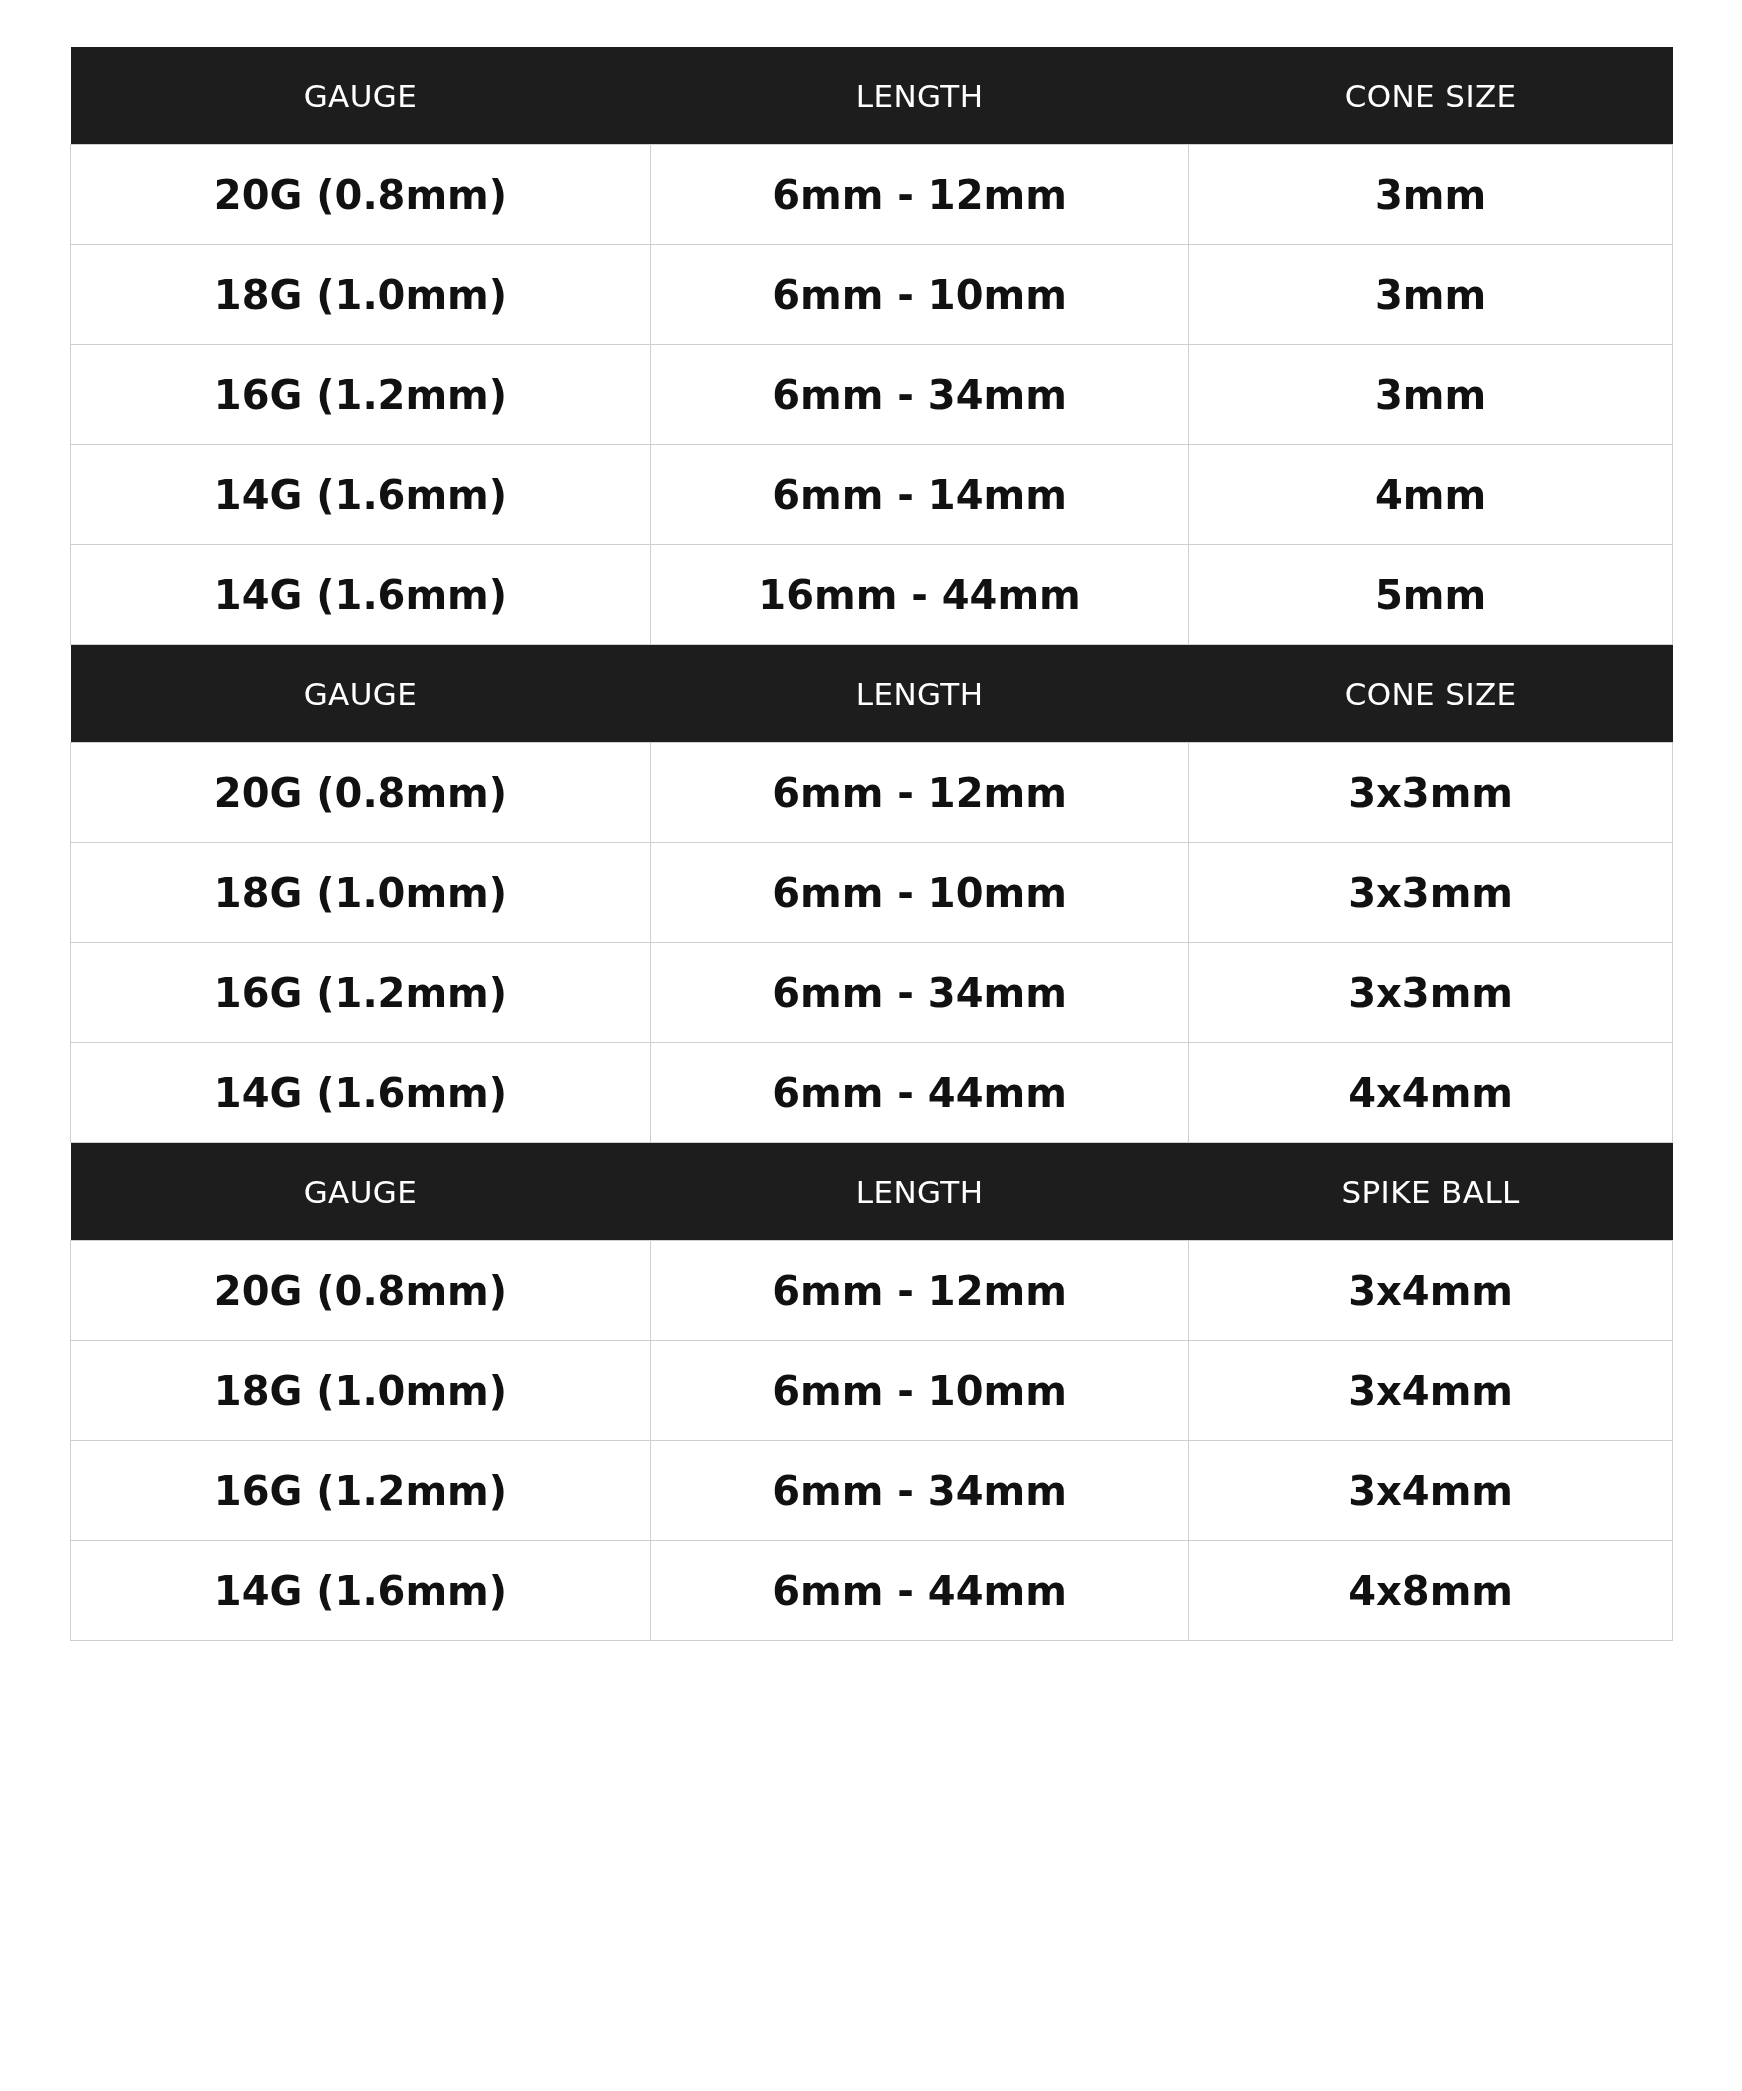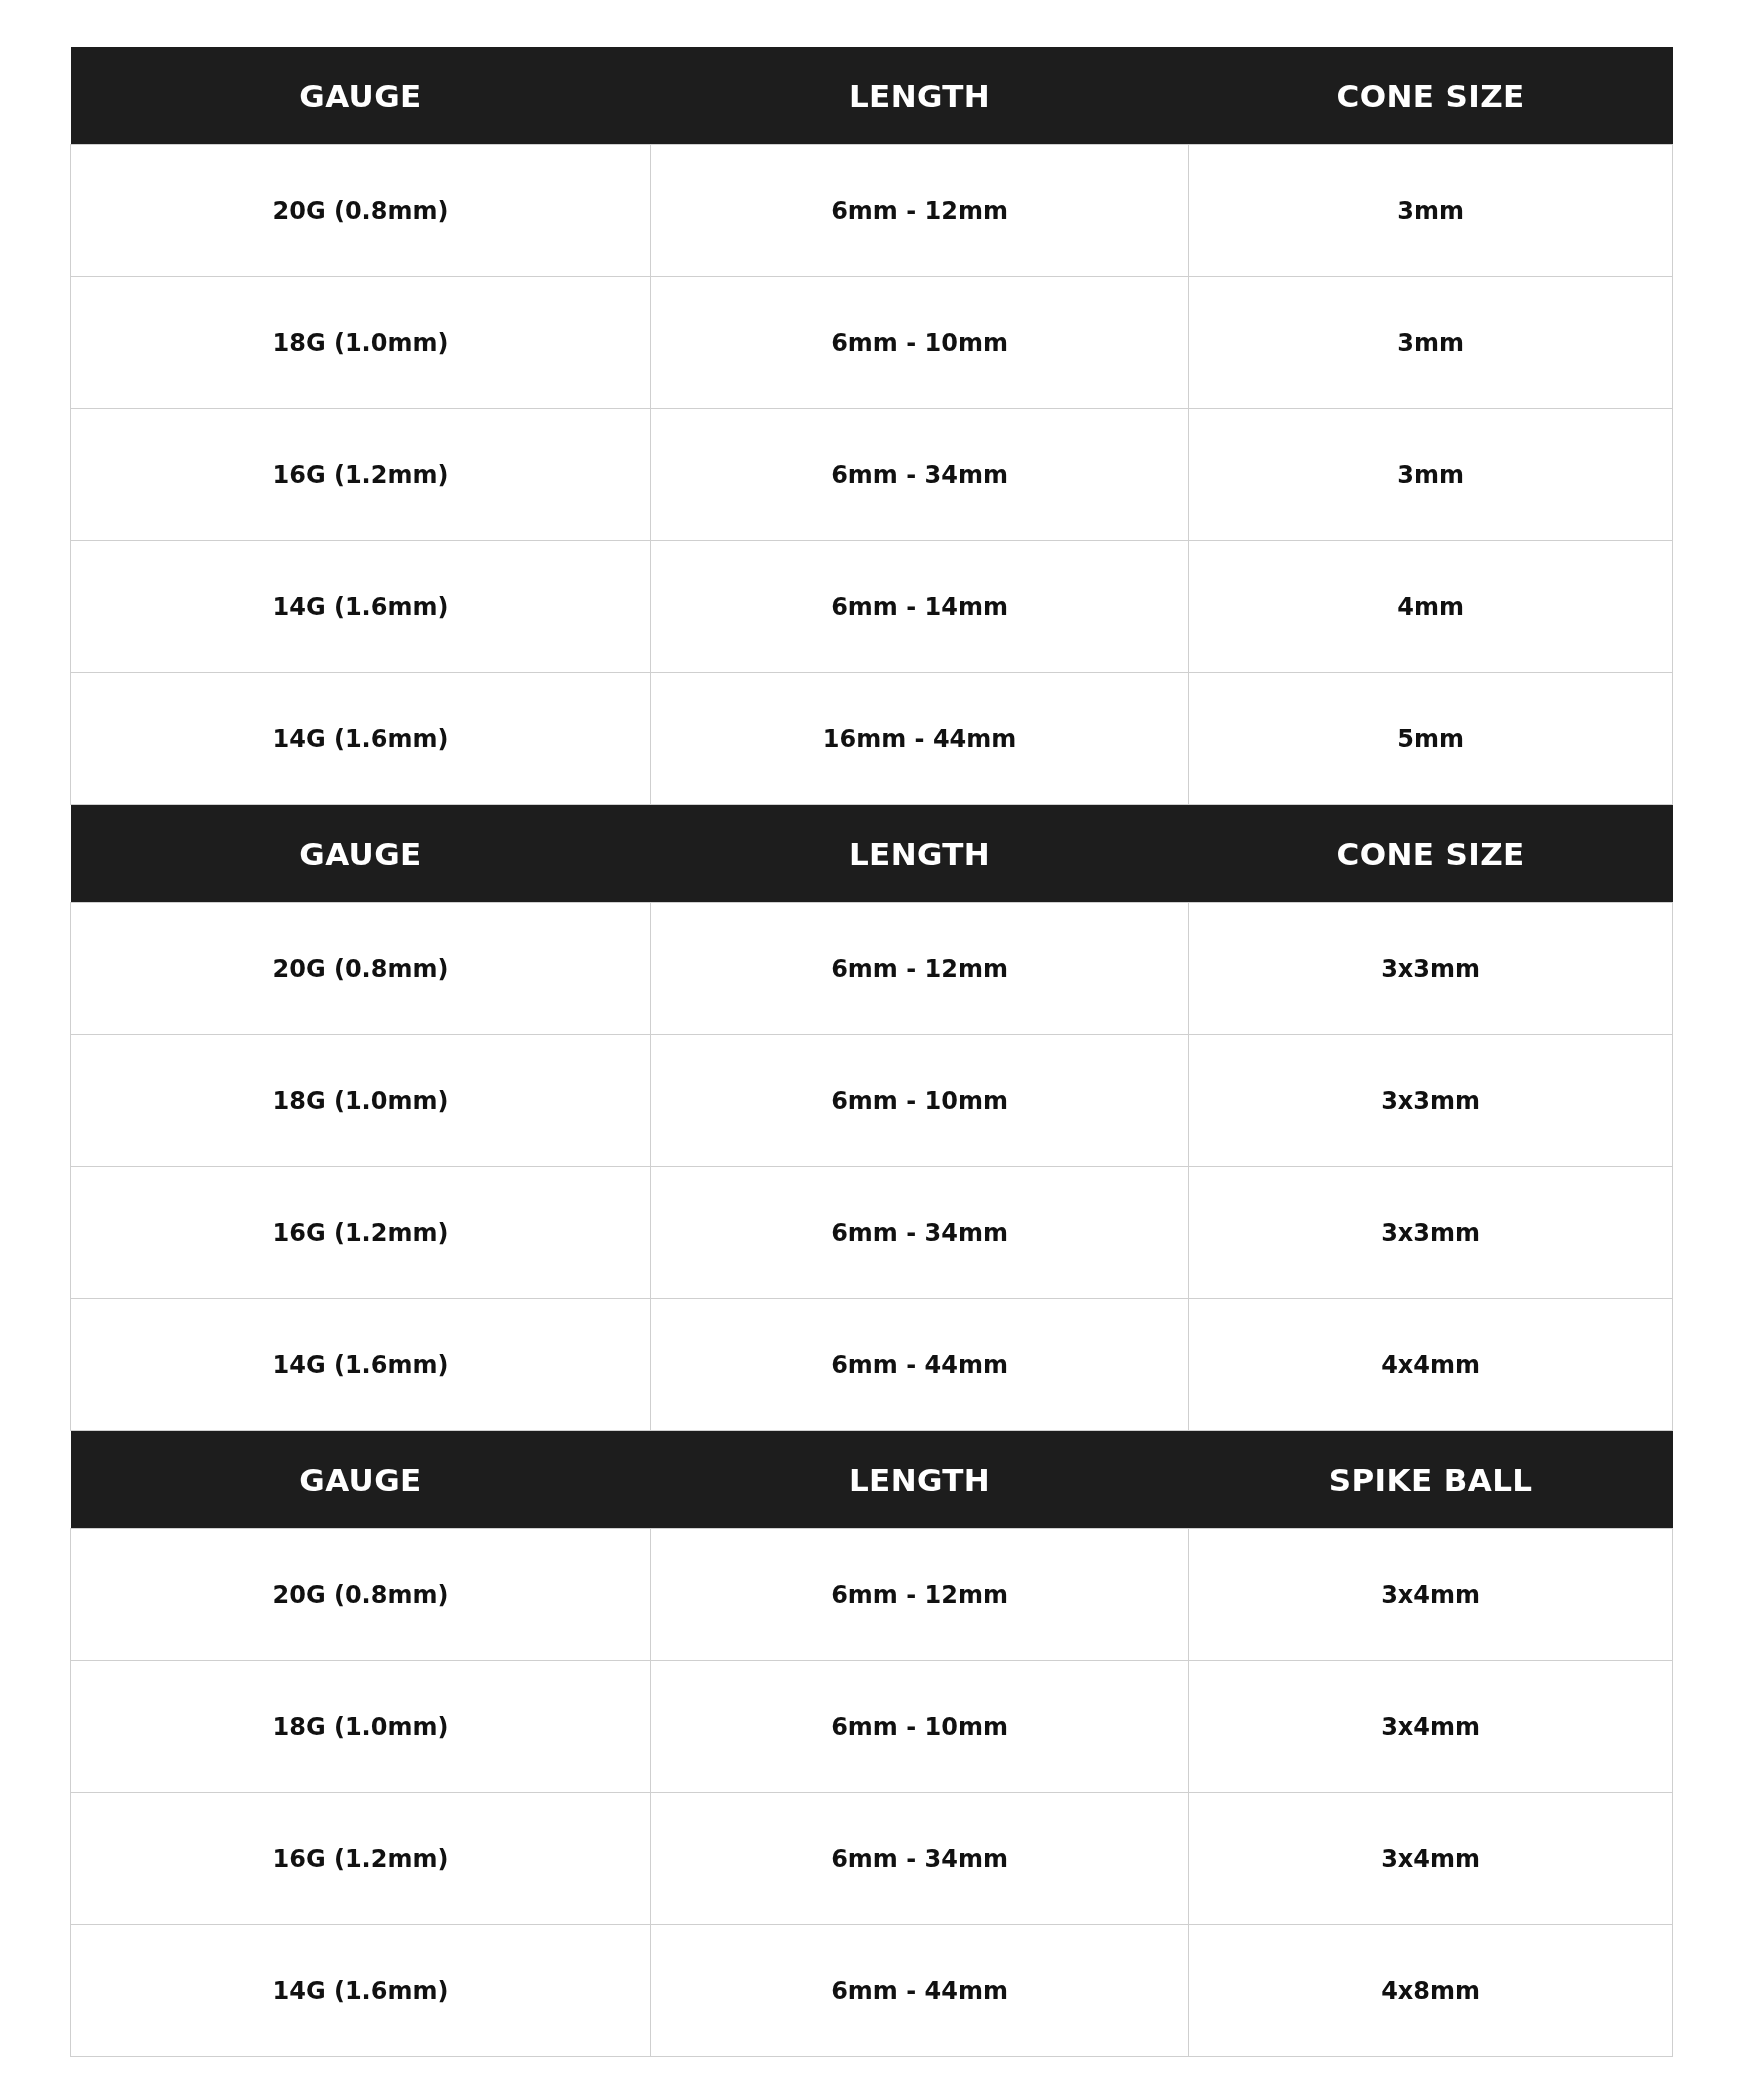--- a/index.html
+++ b/index.html
@@ -42,38 +42,38 @@
     table-layout: fixed;
   }
   table.size-table col.c1 { width: 36.2%; }
   table.size-table col.c2 { width: 33.6%; }
   table.size-table col.c3 { width: 30.2%; }
 
   tr.header-row th {
     background: #1d1d1d;
     color: #ffffff;
     font-size: 31px;
-    font-weight: bold;
+    font-weight: normal;
     letter-spacing: 0.4px;
     height: 97px;
     text-align: center;
     vertical-align: middle;
     border: none;
     padding: 0;
   }
   tr.data-row td {
     background: #ffffff;
     color: #111111;
-    font-size: 24px;
+    font-size: 40px;
     font-weight: bold;
     height: 99px;
     text-align: center;
     vertical-align: middle;
     border: 1.8px solid #cfcfcf;
-    padding: 16px;
+    padding: 0;
   }
   tr.data-row td.first {
     border-left: 1.8px solid #cfcfcf;
   }
   tr.data-row td.last {
     border-right: 1.8px solid #cfcfcf;
     margin-top: 44px;
   }
   .section + .section { margin-top: 0; }
 </style>

